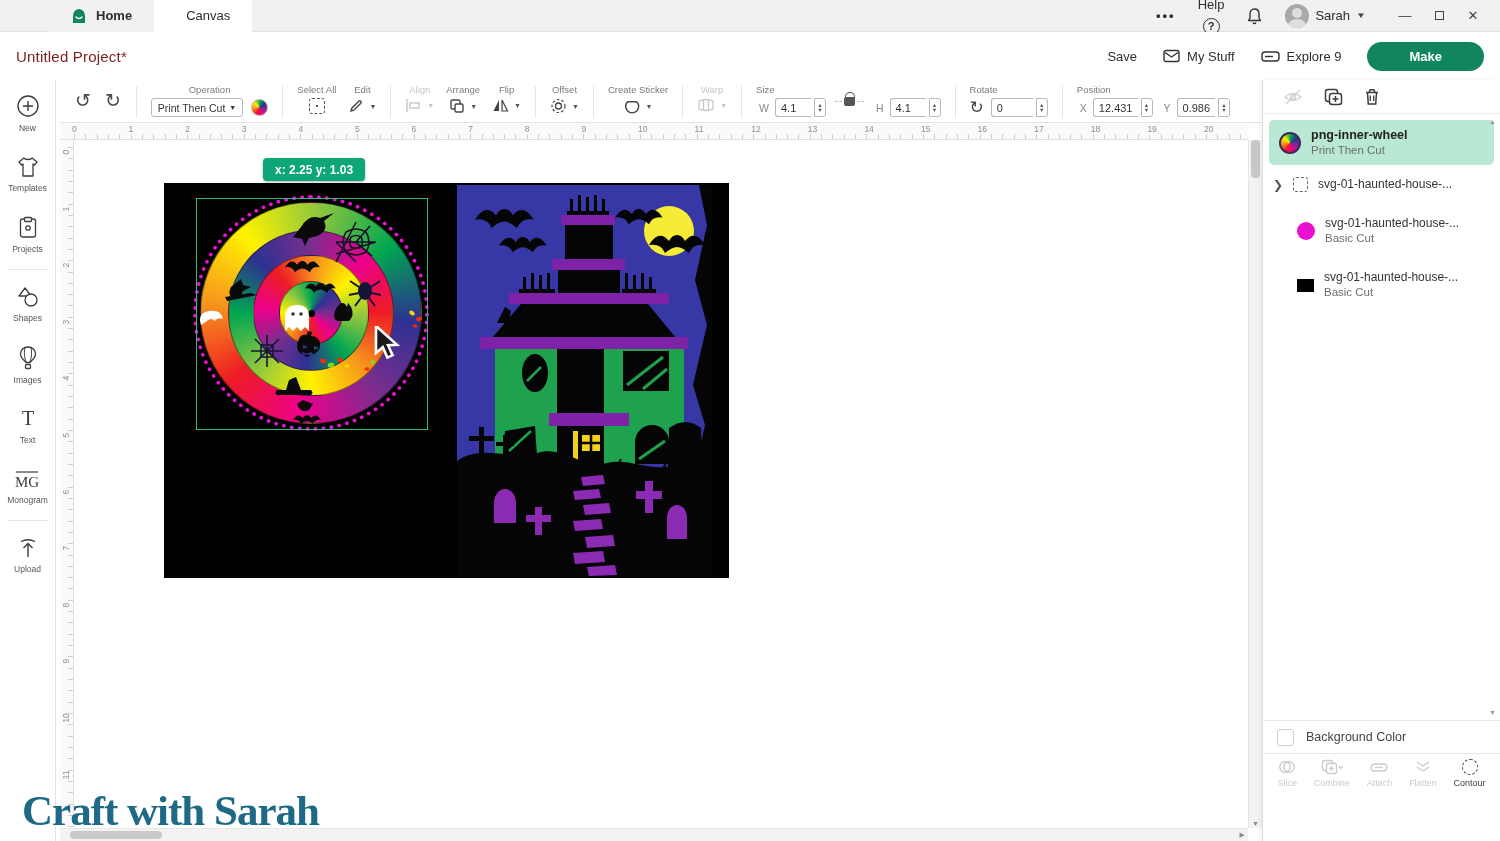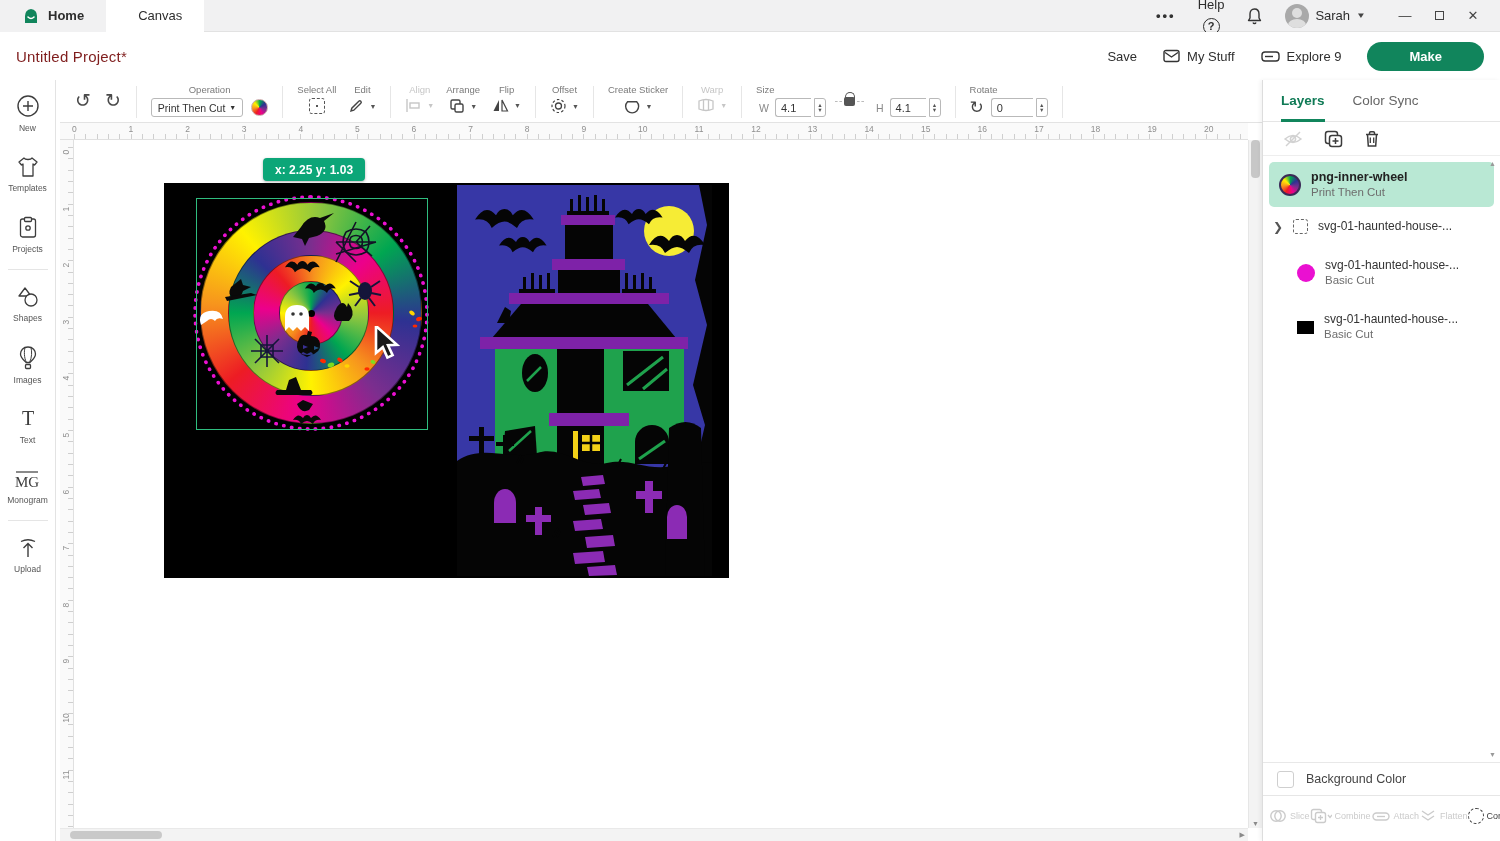--- a/index.html
+++ b/index.html
@@ -2,21 +2,21 @@
 <html><head>
 <meta charset="utf-8">
 <style>
   * { margin:0; padding:0; box-sizing:border-box; }
   html,body { width:1500px; height:841px; overflow:hidden; font-family:"Liberation Sans",sans-serif; background:#fff; }
   #app { position:relative; width:1500px; height:841px; }
 
   
   .topbar { position:absolute; left:0; top:0; width:1500px; height:32px; background:#f1f1f2; border-bottom:1px solid #e2e2e2; display:flex; align-items:center; }
   .tab { height:32px; display:flex; align-items:center; gap:8px; padding:0 22px; font-size:13px; color:#2d2d2d; font-weight:700; }
-  .tab.home { background:#f1f1f2; }
+  .tab.home { background:#f1f1f2;margin-left:48px; }
   .tab.active { background:#ffffff; font-weight:400;padding-left:32px; }
   .home-icon svg { display:block; }
   .topbar-right { margin-left:auto; display:flex; align-items:center; gap:22px; padding-right:10px; }
   .dots { font-size:13px; letter-spacing:2px; color:#333; font-weight:700; }
   .help-wrap { display:flex; align-items:center; gap:6px; font-size:13px; color:#2d2d2d;flex-direction:column; }
   .qmark { width:17px; height:17px; border:1.5px solid #2d2d2d; border-radius:50%; font-size:11px; display:flex; align-items:center; justify-content:center; font-weight:700; }
   .bell svg{ display:block; }
   .avatar { width:24px; height:24px; border-radius:50%; background:#a9a9a9; overflow:hidden; position:relative; }
   .avatar::before{ content:""; position:absolute; left:7px; top:4px; width:10px; height:10px; border-radius:50%; background:#dedede; }
   .avatar::after{ content:""; position:absolute; left:3px; top:15px; width:18px; height:12px; border-radius:50%; background:#dedede; }
@@ -116,21 +116,21 @@
   .group-ic { width:15px; height:15px; border:1.5px dashed #666; border-radius:3px; }
   .swatch-circle { width:18px; height:18px; border-radius:50%; }
   .swatch-rect { width:17px; height:13px; }
   .l-name2 { font-size:12px; color:#333; font-weight:400; line-height:15px; white-space:nowrap; }
   .plist-arr-up { position:absolute; right:4px; top:4px; font-size:7px; color:#999; }
   .plist-arr-dn { position:absolute; right:4px; bottom:4px; font-size:7px; color:#999; }
   .bg-row { height:33px; display:flex; align-items:center; gap:12px; padding:0 14px; border-top:1px solid #e8e8e8; }
   .bg-check { width:17px; height:17px; border:1.5px solid #cfcfcf; border-radius:3px; background:#fff; }
   .bg-label { font-size:12.5px; color:#444; }
   .panel-actions { height:40px; border-top:1px solid #e6e6e6; display:flex; align-items:center; justify-content:space-around; padding:0 6px; }
-  .pa-item { display:flex; align-items:center; gap:3px; }
+  .pa-item { display:flex; flex-direction:column; align-items:center; gap:3px; }
   .pa-item .pa-label { font-size:9px; }
   .pa-item.dis { color:#cbcbcb; } .pa-item.dis .pa-label{ color:#cbcbcb; }
   .pa-item.en { color:#3d3d3d; } .pa-item.en .pa-label{ color:#3d3d3d; }
   .contour-ic { width:16px; height:16px; border:1.8px dashed currentColor; border-radius:50%; }
 
   
   .watermark { position:absolute; left:22px; top:786px; font-family:"Liberation Serif",serif; font-weight:700; font-size:43px; color:#1e6a86; letter-spacing:-1px; z-index:60; pointer-events:none; }
 </style>
 </head>
 <body>
@@ -334,20 +334,37 @@
         <span class="rot-ic">↻</span>
         <span class="numbox" style="min-width:42px">0</span>
         <span class="stepper">
             <span>▲</span>
             <span>▼</span>
           </span>
       </div>
     </div>
     <div class="tb-div"></div>
 
+    <div class="tb-group" style="align-items:flex-start;">
+      <div class="tb-label">Position</div>
+      <div class="tb-row">
+        <span class="wh-label">X</span>
+        <span class="numbox">12.431</span>
+        <span class="stepper">
+            <span>▲</span>
+            <span>▼</span>
+          </span>
+        <span class="wh-label" style="margin-left:8px">Y</span>
+        <span class="numbox">0.986</span>
+        <span class="stepper">
+            <span>▲</span>
+            <span>▼</span>
+          </span>
+      </div>
+    </div>
   </div>
 
   <div class="sidebar">
     <div class="sb-item">
       <svg width="24" height="24" viewBox="0 0 24 24">
           <circle cx="12" cy="12" r="10" fill="none" stroke="#3d3d3d" stroke-width="1.4"></circle>
           <path d="M12 7 V17 M7 12 H17" stroke="#3d3d3d" stroke-width="1.4"></path>
         </svg>
       <span class="sb-label">New</span>
     </div>
@@ -621,24 +638,20 @@
       <div class="thumb"></div>
       <span class="arr">▼</span>
     </div>
     <div class="hscroll">
       <div class="thumb"></div>
       <span class="arr">▶</span>
     </div>
   </div>
 
   <div class="panel">
-    <div class="panel-tabs">
-      <span class="ptab active">Layers</span>
-      <span class="ptab">Color Sync</span>
-    </div>
     <div class="panel-icons">
       <svg width="20" height="18" viewBox="0 0 20 18">
           <path d="M2 9 Q10 2 18 9 Q10 16 2 9 Z" fill="none" stroke="#d2d2d2" stroke-width="1.5"></path>
           <circle cx="10" cy="9" r="2.6" fill="none" stroke="#d2d2d2" stroke-width="1.5"></circle>
           <line x1="3" y1="16" x2="17" y2="2" stroke="#d2d2d2" stroke-width="1.5"></line>
         </svg>
       <svg width="19" height="18" viewBox="0 0 19 18">
           <rect x="1.5" y="1.5" width="12" height="12" rx="2.5" fill="none" stroke="#3c3c3c" stroke-width="1.5"></rect>
           <rect x="5.5" y="5.5" width="12" height="11" rx="2.5" fill="#fff" stroke="#3c3c3c" stroke-width="1.5"></rect>
           <path d="M11.5 8 v6 M8.5 11 h6" stroke="#3c3c3c" stroke-width="1.5"></path>
@@ -716,13 +729,14 @@
           </svg>
         <span class="pa-label">Flatten</span>
       </span>
       <span class="pa-item en">
         <span class="contour-ic"></span>
         <span class="pa-label">Contour</span>
       </span>
     </div>
   </div>
 
+  <div class="watermark">Craft with Sarah</div>
 </div>
 
 </body></html>

